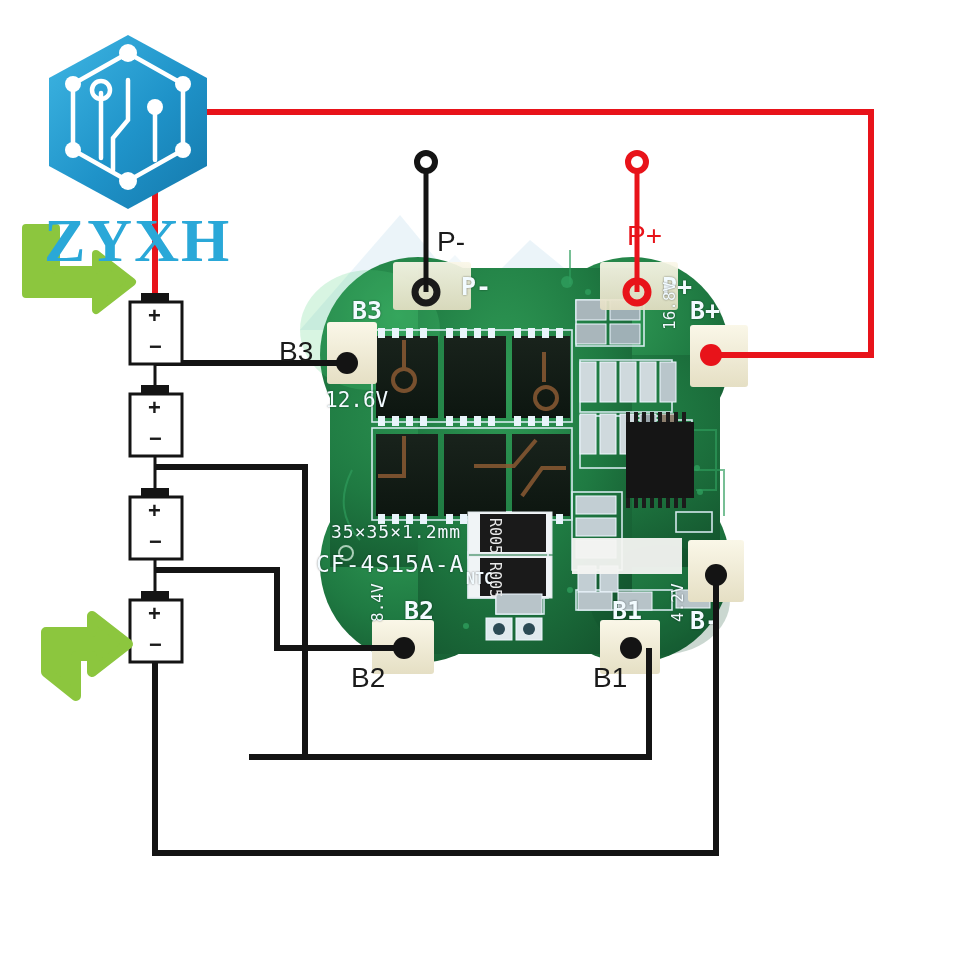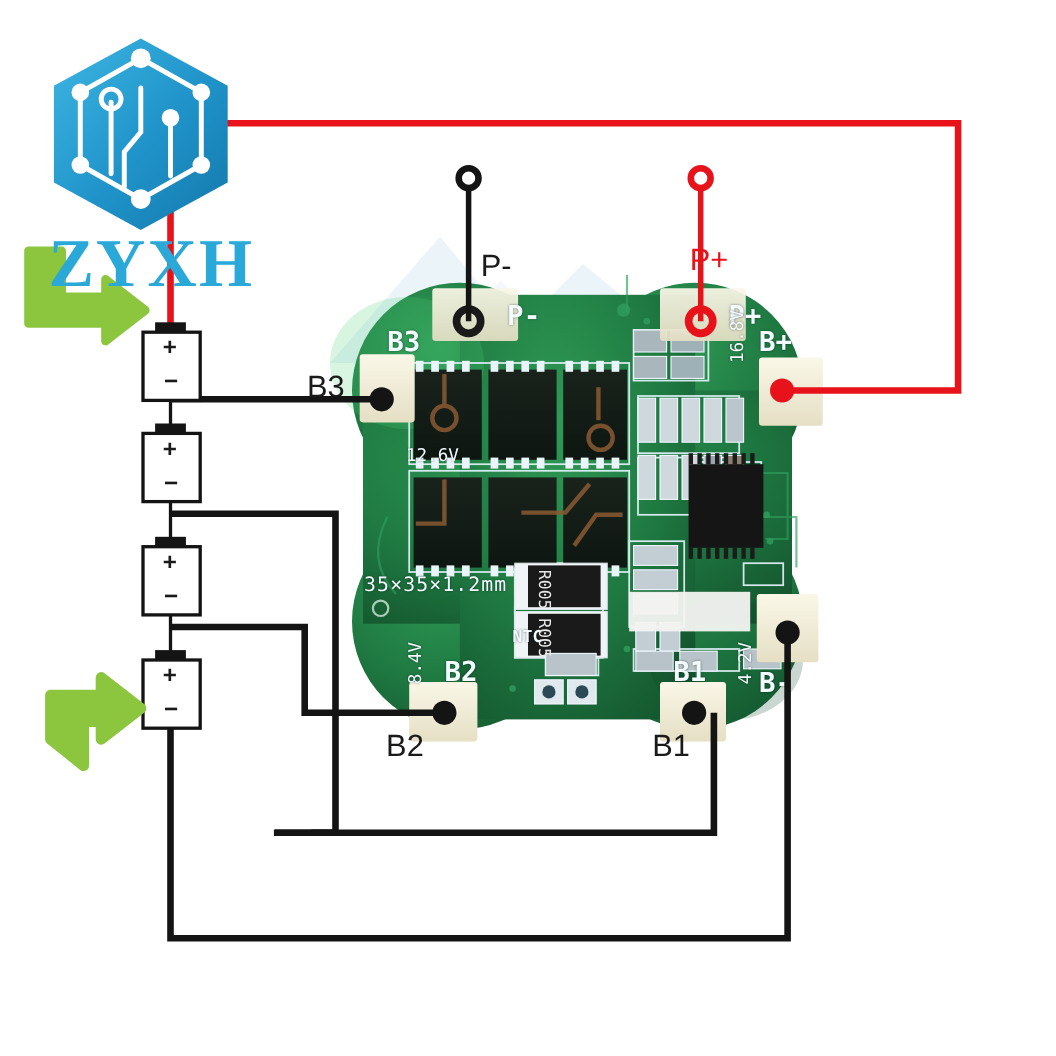--- a/index.html
+++ b/index.html
@@ -244,26 +244,27 @@
   </svg>
 
   <div class="pcb-silk" style="left:461px;top:272px;font-size:25px;font-weight:700;">P-</div>
   <div class="pcb-silk" style="left:662px;top:272px;font-size:25px;font-weight:700;">P+</div>
   <div class="pcb-silk" style="left:352px;top:296px;font-size:25px;font-weight:700;">B3</div>
   <div class="pcb-silk" style="left:690px;top:296px;font-size:25px;font-weight:700;">B+</div>
   <div class="pcb-silk" style="left:404px;top:596px;font-size:25px;font-weight:700;">B2</div>
   <div class="pcb-silk" style="left:612px;top:596px;font-size:25px;font-weight:700;">B1</div>
   <div class="pcb-silk" style="left:690px;top:606px;font-size:25px;font-weight:700;">B-</div>
 
-  <div class="pcb-silk" style="left:325px;top:404px;font-size:16px;margin-left:44px;">12.6V</div>
+  <div class="pcb-silk" style="left:325px;top:388px;font-size:21px;">12.6V</div>
   <div class="pcb-silk" style="left:660px;top:330px;font-size:16px;transform:rotate(-90deg);transform-origin:left top;">16.8V</div>
   <div class="pcb-silk" style="left:368px;top:622px;font-size:16px;transform:rotate(-90deg);transform-origin:left top;">8.4V</div>
   <div class="pcb-silk" style="left:668px;top:622px;font-size:16px;transform:rotate(-90deg);transform-origin:left top;">4.2V</div>
 
   <div class="pcb-silk" style="left:331px;top:521px;font-size:18px;letter-spacing:1px;">35×35×1.2mm</div>
+  <div class="pcb-silk" style="left:316px;top:551px;font-size:23px;letter-spacing:1px;">CF-4S15A-A</div>
   <div class="pcb-silk" style="left:466px;top:570px;font-size:15px;font-weight:700;">NTC</div>
   <div class="pcb-silk" style="left:504px;top:518px;font-size:15px;color:#e8e8e8;transform:rotate(90deg);transform-origin:left top;text-shadow:none;">R005</div>
   <div class="pcb-silk" style="left:504px;top:562px;font-size:15px;color:#e8e8e8;transform:rotate(90deg);transform-origin:left top;text-shadow:none;">R005</div>
 
   <svg class="layer" viewBox="0 0 960 960">
 
     <g stroke="#e8131a" fill="none">
       <path d="M155 300 V112 H871 V355 H711" stroke-width="6"></path>
       <circle cx="711" cy="355" r="11" fill="#e8131a" stroke="none"></circle>
     </g>

